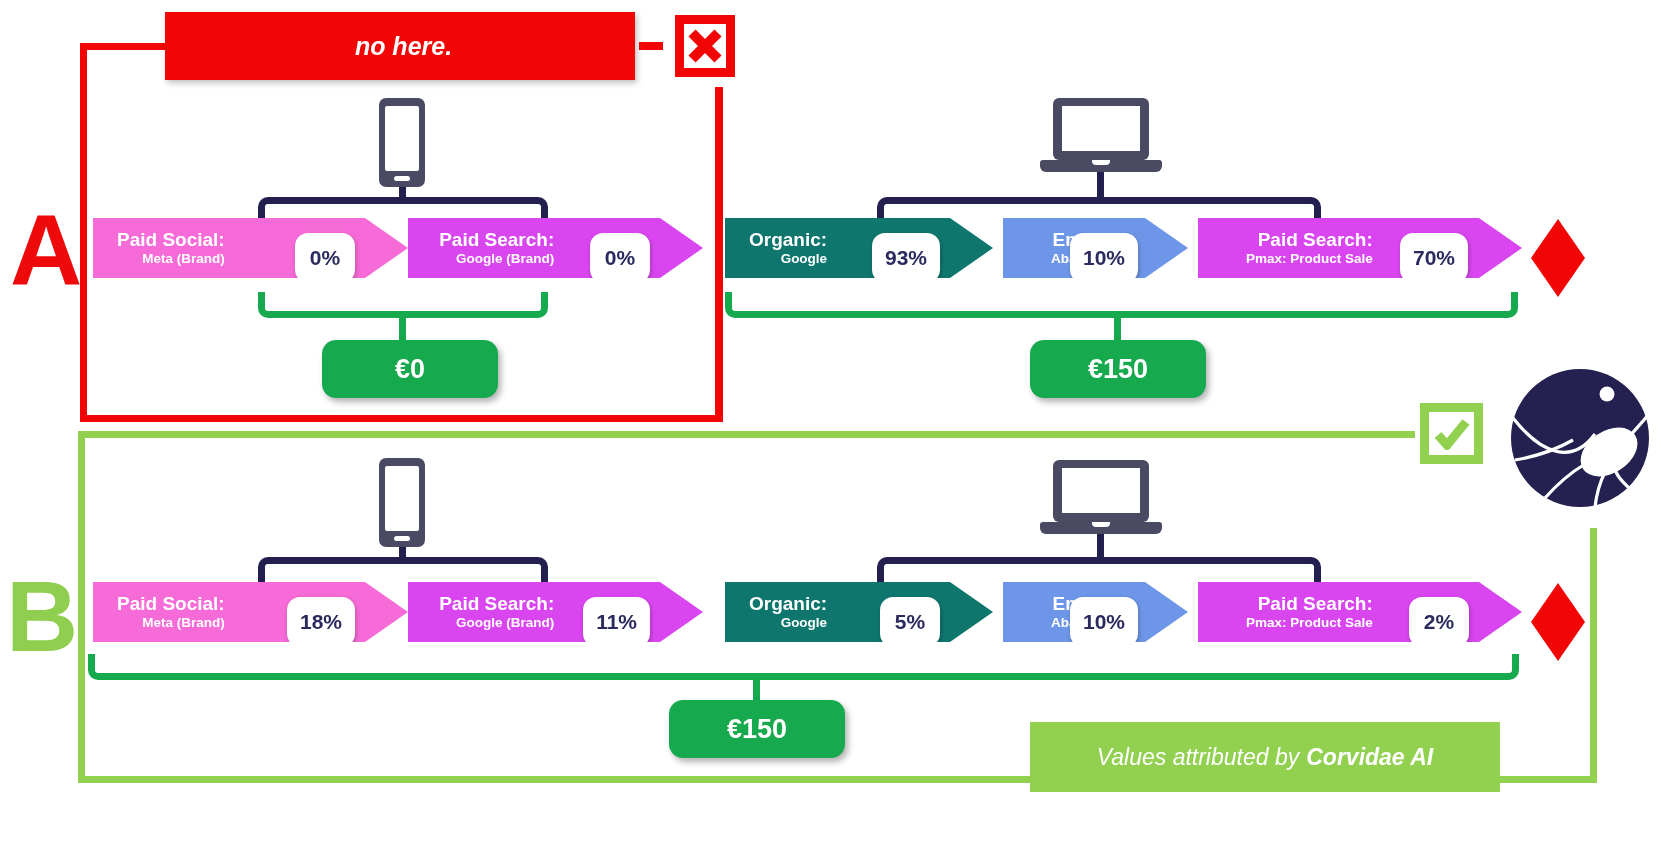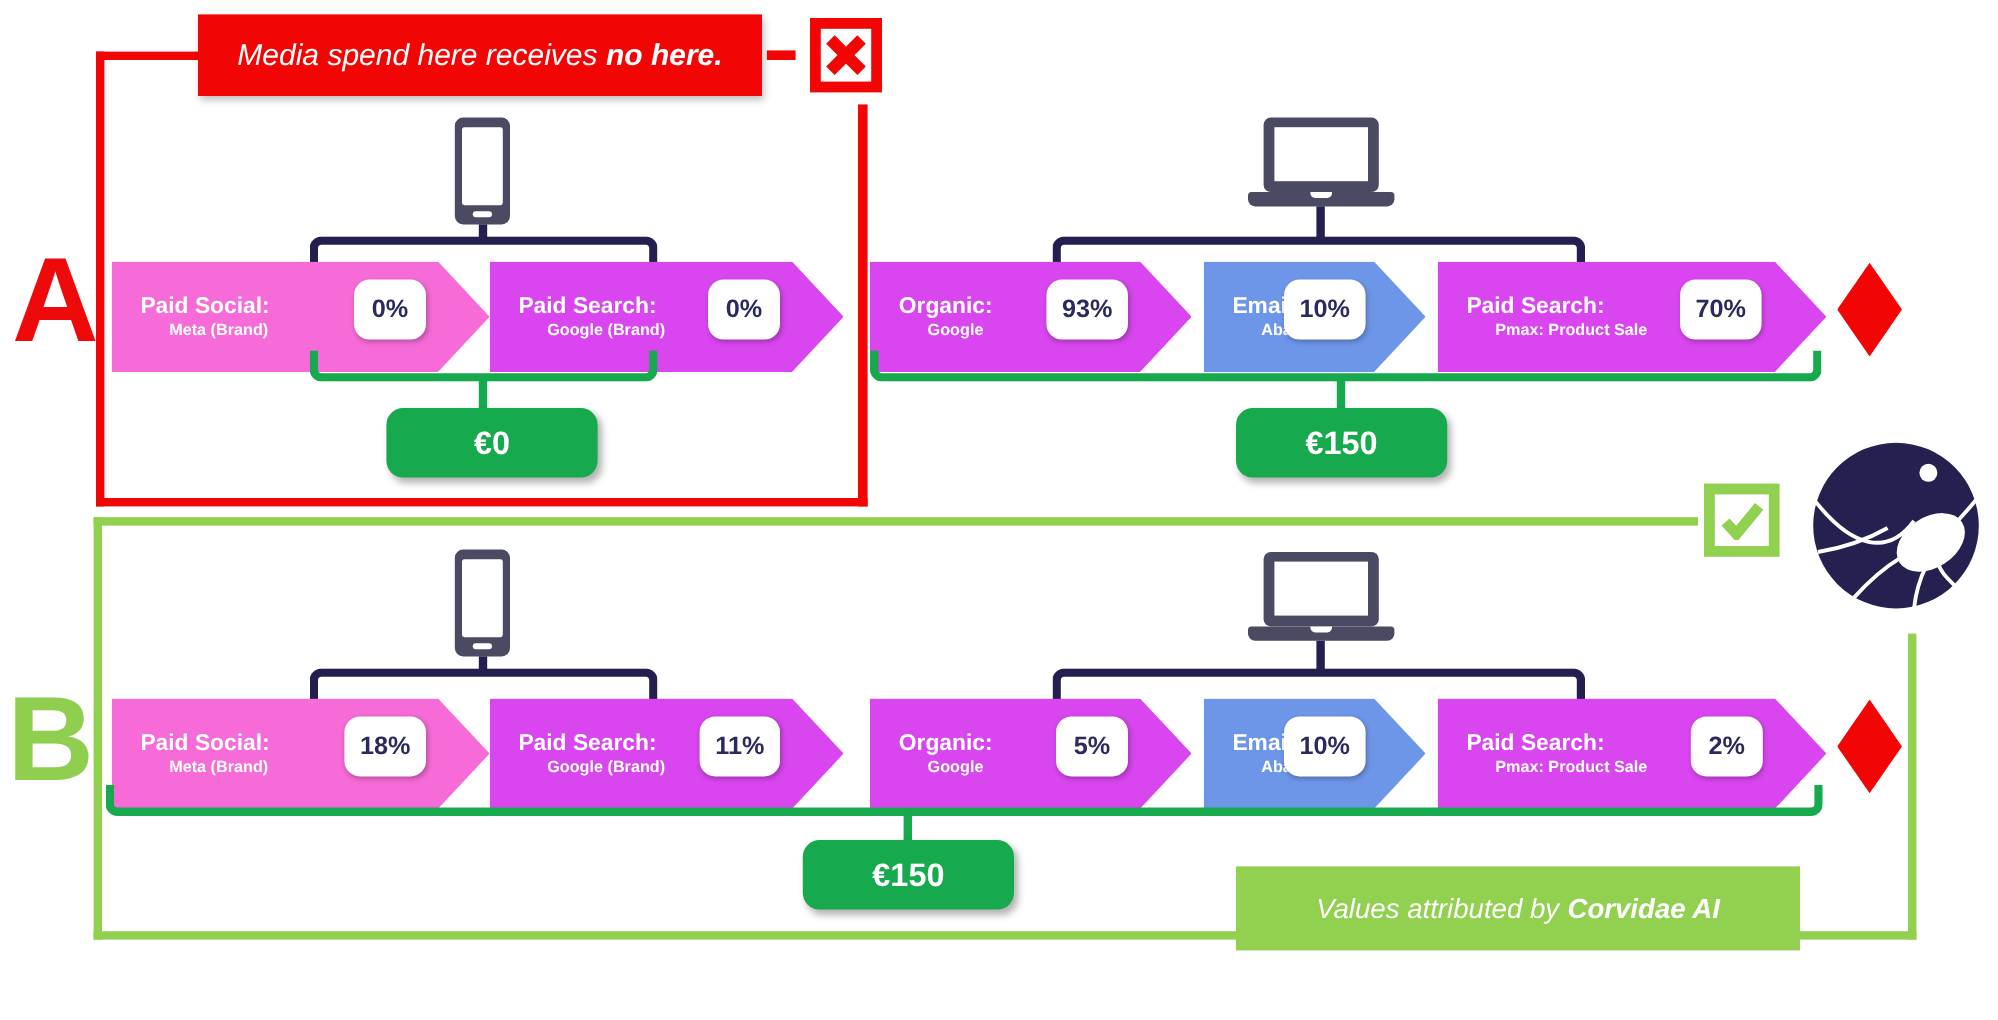--- a/index.html
+++ b/index.html
@@ -41,28 +41,28 @@
   .laptop .base{position:absolute;left:0;top:62px;width:122px;height:12px;background:#4a4a63;border-radius:3px 3px 6px 6px;}
   .laptop .notch{position:absolute;left:52px;top:62px;width:18px;height:5px;background:#fff;border-radius:0 0 4px 4px;}
 
   
   .navy-bracket{border:7px solid #232050;border-bottom:none;border-radius:10px 10px 0 0;height:19px;box-sizing:content-box;}
   .green-bracket{border:7px solid #17a94e;border-top:none;border-radius:0 0 10px 10px;height:19px;box-sizing:content-box;}
   .stem-navy{width:7px;background:#232050;}
   .stem-green{width:7px;background:#17a94e;}
 
   
-  .arrow{height:92px;color:#fff;
-         clip-path:polygon(0 0, calc(100% - 43px) 0, 100% 50%, calc(100% - 43px) 100%, 0 100%);}
+  .arrow{height:60px;color:#fff;
+         clip-path:polygon(0 0, calc(100% - 43px) 0, 100% 50%, calc(100% - 43px) 100%, 0 100%);text-align:right;}
   .arrow .t1{font-weight:bold;font-size:19px;line-height:22px;}
   .arrow .t2{font-weight:bold;font-size:13.5px;line-height:16px;padding-left:24px;}
   .arrow .txt{position:absolute;left:24px;top:50%;transform:translateY(-50%);}
   .c-pink{background:#f66bd7;}
   .c-red{background:#d946ef;}
-  .c-gray{background:#d946ef;}
+  .c-gray{background:#0f766e;}
   .c-blue{background:#6e96e8;}
   .pct{position:absolute;top:15px;height:50px;background:#fff;border-radius:13px;
        color:#2b2a5e;font-weight:bold;font-size:21px;display:flex;align-items:center;
        justify-content:center;padding:0 13px;min-width:34px;
        box-shadow:1px 2px 4px rgba(0,0,0,.25);}
 
   
   .euro{width:176px;height:58px;background:#17a94e;border-radius:14px;color:#fff;
         font-weight:bold;font-size:27px;display:flex;align-items:center;justify-content:center;
         box-shadow:3px 4px 6px rgba(0,0,0,.3);}
@@ -81,21 +81,20 @@
 <body>
 
 <div class="abs scenario-letter letter-a">A</div>
 
 <div class="abs red" style="left:80px;top:43px;width:85px;height:7px;"></div>
 <div class="abs red" style="left:80px;top:43px;width:7px;height:379px;"></div>
 <div class="abs red" style="left:80px;top:415px;width:643px;height:7px;"></div>
 <div class="abs red" style="left:715px;top:87px;width:8px;height:335px;"></div>
 
 <div class="abs banner">
-  <span>Media spend here receives</span>
   <b>no here.</b>
 </div>
 <div class="abs red" style="left:639px;top:42px;width:24px;height:8px;"></div>
 
 <div class="abs xbox">
   <svg width="34" height="34" viewBox="0 0 34 34">
     <path d="M4 4 L30 30 M30 4 L4 30" stroke="#f20505" stroke-width="10" stroke-linecap="butt"></path>
   </svg>
 </div>
 

